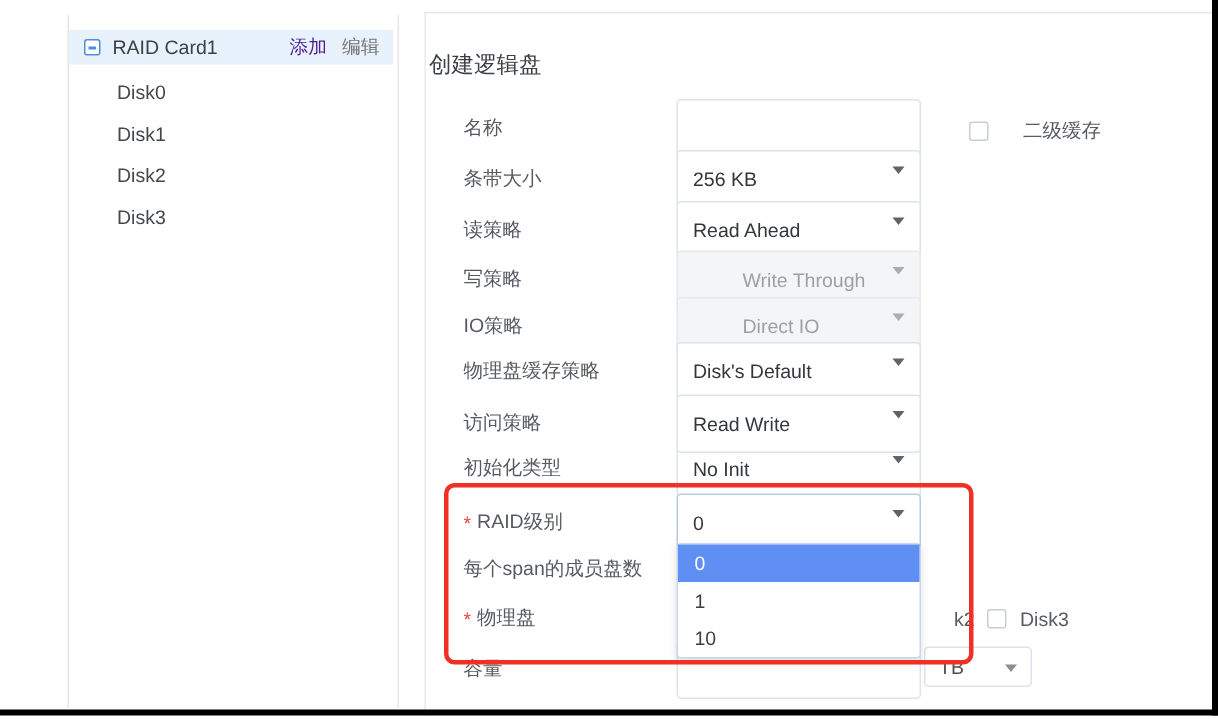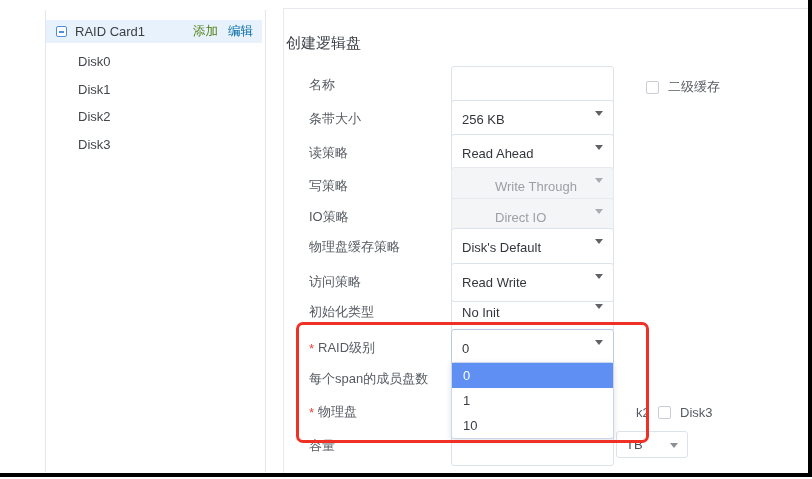--- a/index.html
+++ b/index.html
@@ -15,22 +15,22 @@
   .vline.l2 { left:265px; }
 
   
   .tree-row { position:absolute; left:46px; top:20px; width:216px; height:23px;
               background:#e8f2fc; display:flex; align-items:center; font-size:13px; color:#3c4045; }
   .collapse-icon { width:11px; height:11px; box-sizing:border-box; border:1px solid #4d8fdd;
                    border-radius:2px; margin-left:10px; position:relative; background:#fff; flex:0 0 auto; }
   .collapse-icon::after { content:""; position:absolute; left:2px; right:2px; top:4px; height:1.5px; background:#4d8fdd; }
   .tree-label { margin-left:8px; white-space:nowrap;text-align:center; }
   .row-links { margin-left:auto; margin-right:9px; display:flex; gap:10px; font-size:12.5px; }
-  .link-add { color:#4d7c0f; cursor:pointer; }
-  .link-edit { color:#0369a1; }
+  .link-add { color:#4c1d95; cursor:pointer; }
+  .link-edit { color:#737373; }
   .disk-item { position:absolute; left:78px; height:20px; line-height:20px; font-size:13px; color:#43474c; }
 
   
   .panel { position:absolute; left:283px; top:8px; width:525px; height:469px;
            border-top:1px solid #e6e9ed; border-left:1px solid #e6e9ed; box-sizing:border-box; }
   .panel-title { position:absolute; left:2px; top:25px; font-size:15px; color:#3a3f45; }
 
   .frow { position:absolute; left:25px; right:0; height:26px; display:flex; align-items:center; }
   .flabel { width:142px; flex:0 0 142px; font-size:13px; color:#565b61; display:flex; align-items:center; }
   .req { color:#ee4035; margin-right:4px; font-size:13px; }
@@ -41,21 +41,21 @@
   .select { cursor:pointer; }
   .select .arrow { position:absolute; right:10px; top:10px; width:0; height:0;
                    border-left:4px solid transparent; border-right:4px solid transparent;
                    border-top:5px solid #5f6368; }
   .select.disabled { background:#f4f5f7; color:#9ba0a6; border-color:#e6e9ed; cursor:default;padding-left:43px; }
   .select.disabled .arrow { border-top-color:#a8adb3; }
   .select.open { border-color:#b9cce6; }
 
   .cb { width:13px; height:13px; box-sizing:border-box; border:1px solid #c9ced6; border-radius:2px;
         background:#fff; cursor:pointer; flex:0 0 auto; }
-  .sidecheck { position:absolute; left:337px; top:6px; display:flex; align-items:center; gap:9px;
+  .sidecheck { position:absolute; left:337px; top:6px; display:flex; align-items:center; gap:23px;
                font-size:13px; color:#565b61; }
 
   
   .popup { position:absolute; left:167px; top:353px; width:163px; box-sizing:border-box;
            background:#fff; border:1px solid #c9d6ec; border-radius:3px;
            box-shadow:0 2px 6px rgba(0,0,0,0.12); z-index:20; }
   .opt { height:25px; line-height:25px; padding-left:11px; font-size:13px; color:#3a3f45; cursor:pointer; }
   .opt.selected { background:#5f8ff2; color:#fff; }
 
   

